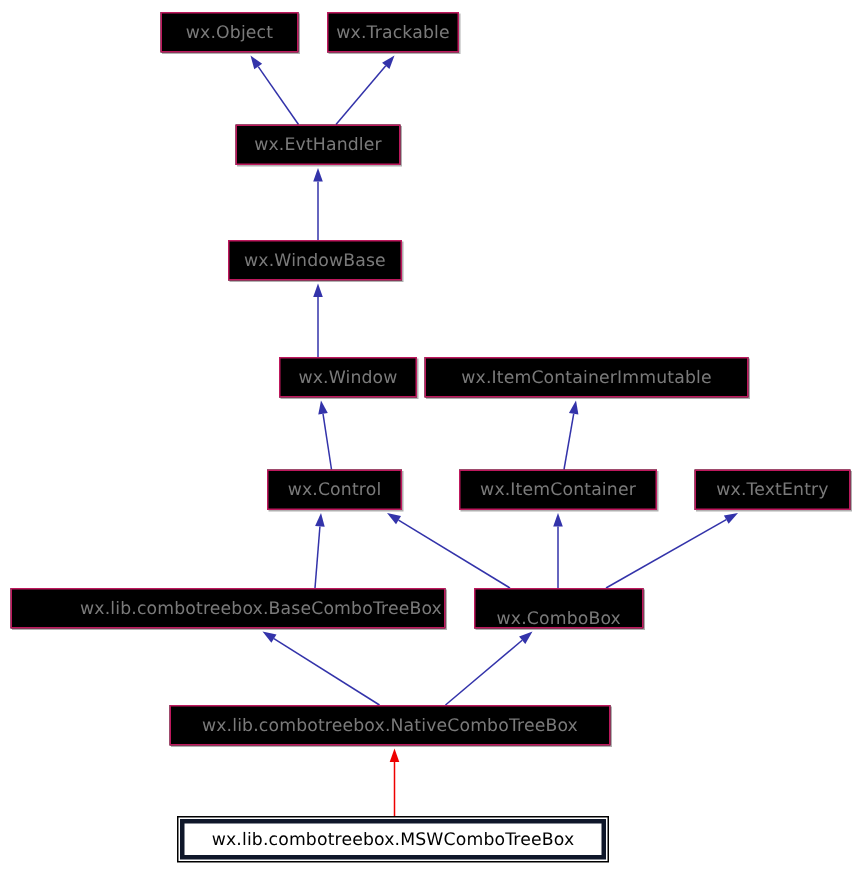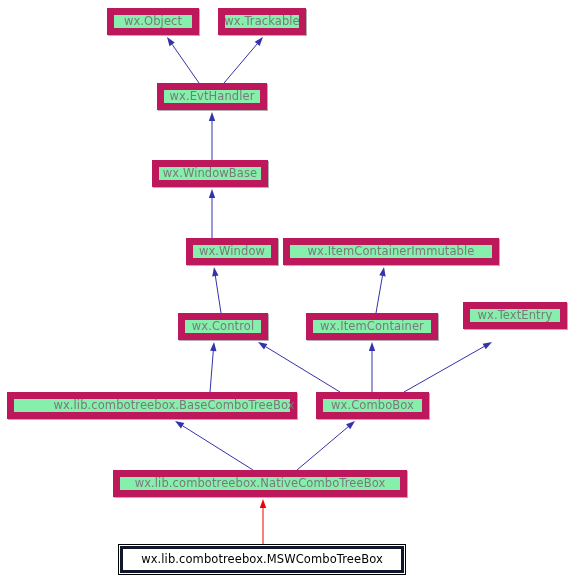--- a/index.html
+++ b/index.html
@@ -24,22 +24,22 @@
     position: absolute;
     left: 0;
     top: 0;
     width: 572px;
     height: 581px;
     pointer-events: none;
   }
   .node {
     position: absolute;
     box-sizing: border-box;
-    background: #86efac;
-    border: 7px solid #be185d;
+    background: #000000;
+    border: 1px solid #be185d;
     box-shadow: 1px 1px 0 0 #b0b0b0;
     display: flex;
     align-items: center;
     justify-content: center;
     white-space: nowrap;
     z-index: 2;
   }
   .node .node-label {
     font-size: 11.5px;
     line-height: 1;
@@ -116,27 +116,27 @@
       </div>
       <div class="node" style="left: 283px; top: 238px; width: 216px; height: 27px;">
         <span class="node-label">wx.ItemContainerImmutable</span>
       </div>
       <div class="node" style="left: 178px; top: 313px; width: 90px; height: 27px;">
         <span class="node-label">wx.Control</span>
       </div>
       <div class="node" style="left: 306px; top: 313px; width: 132px; height: 27px;">
         <span class="node-label">wx.ItemContainer</span>
       </div>
-      <div class="node" style="left: 463px; top: 302px; width: 104px; height: 27px;">
+      <div class="node" style="left: 463px; top: 313px; width: 104px; height: 27px;">
         <span class="node-label">wx.TextEntry</span>
       </div>
       <div class="node" style="left: 7px; top: 392px; width: 290px; height: 27px; padding-left: 44px;">
         <span class="node-label">wx.lib.combotreebox.BaseComboTreeBox</span>
       </div>
-      <div class="node" style="left: 316px; top: 392px; width: 113px; height: 27px;">
+      <div class="node" style="left: 316px; top: 392px; width: 113px; height: 27px; align-items: flex-end;">
         <span class="node-label">wx.ComboBox</span>
       </div>
       <div class="node" style="left: 113px; top: 470px; width: 294px; height: 27px;">
         <span class="node-label">wx.lib.combotreebox.NativeComboTreeBox</span>
       </div>
       <div class="node highlight" style="left: 118px; top: 544px; width: 288px; height: 31px;">
         <div class="inner">
           <span class="node-label">wx.lib.combotreebox.MSWComboTreeBox</span>
         </div>
       </div>

